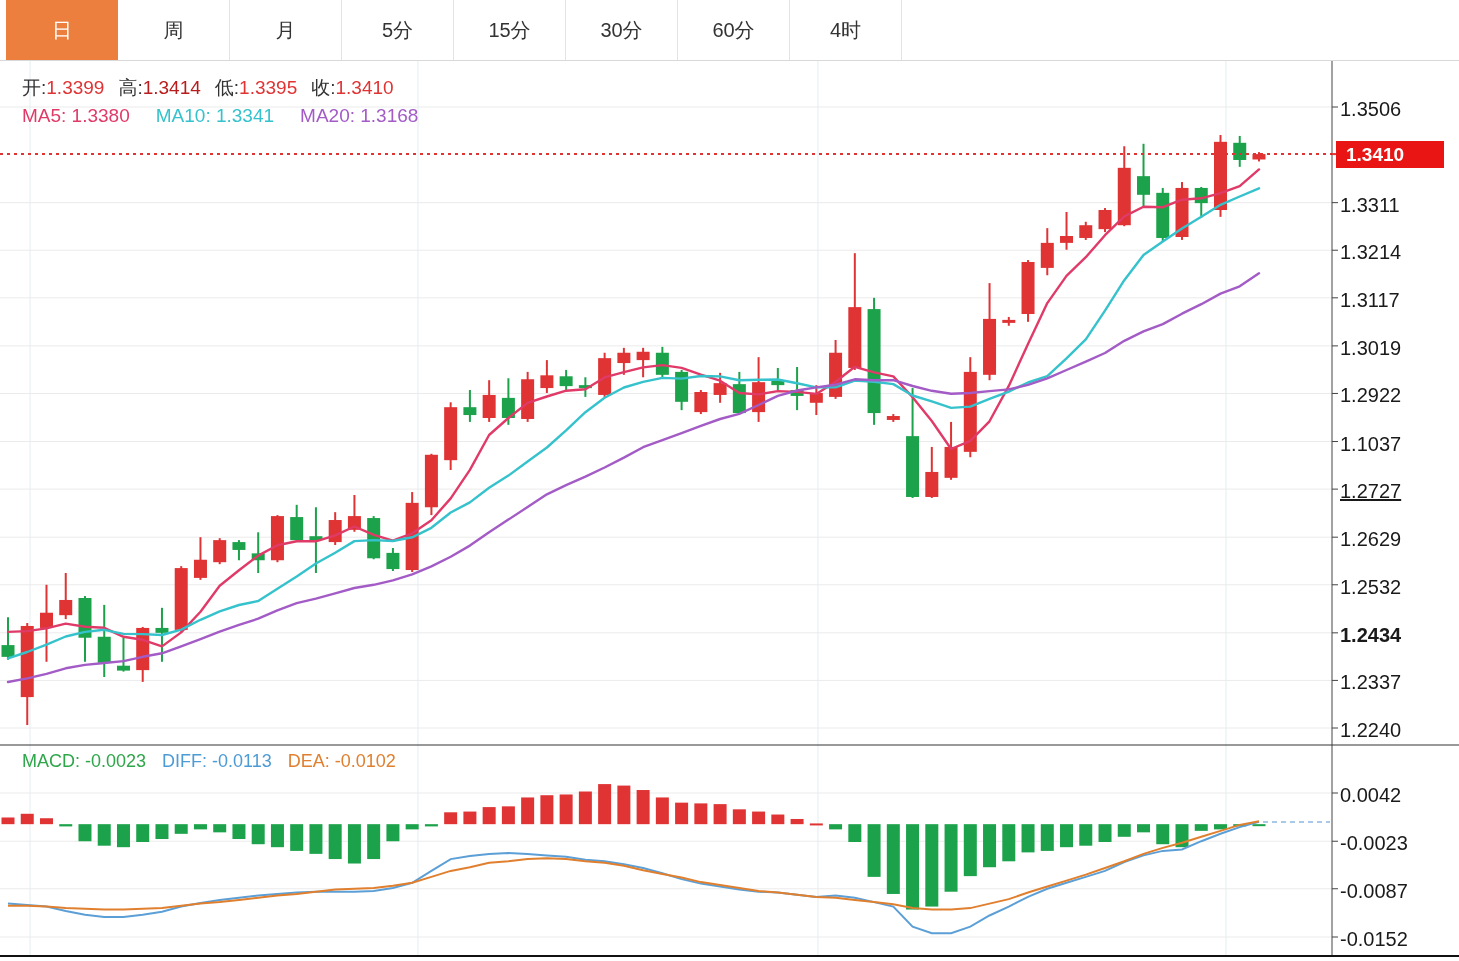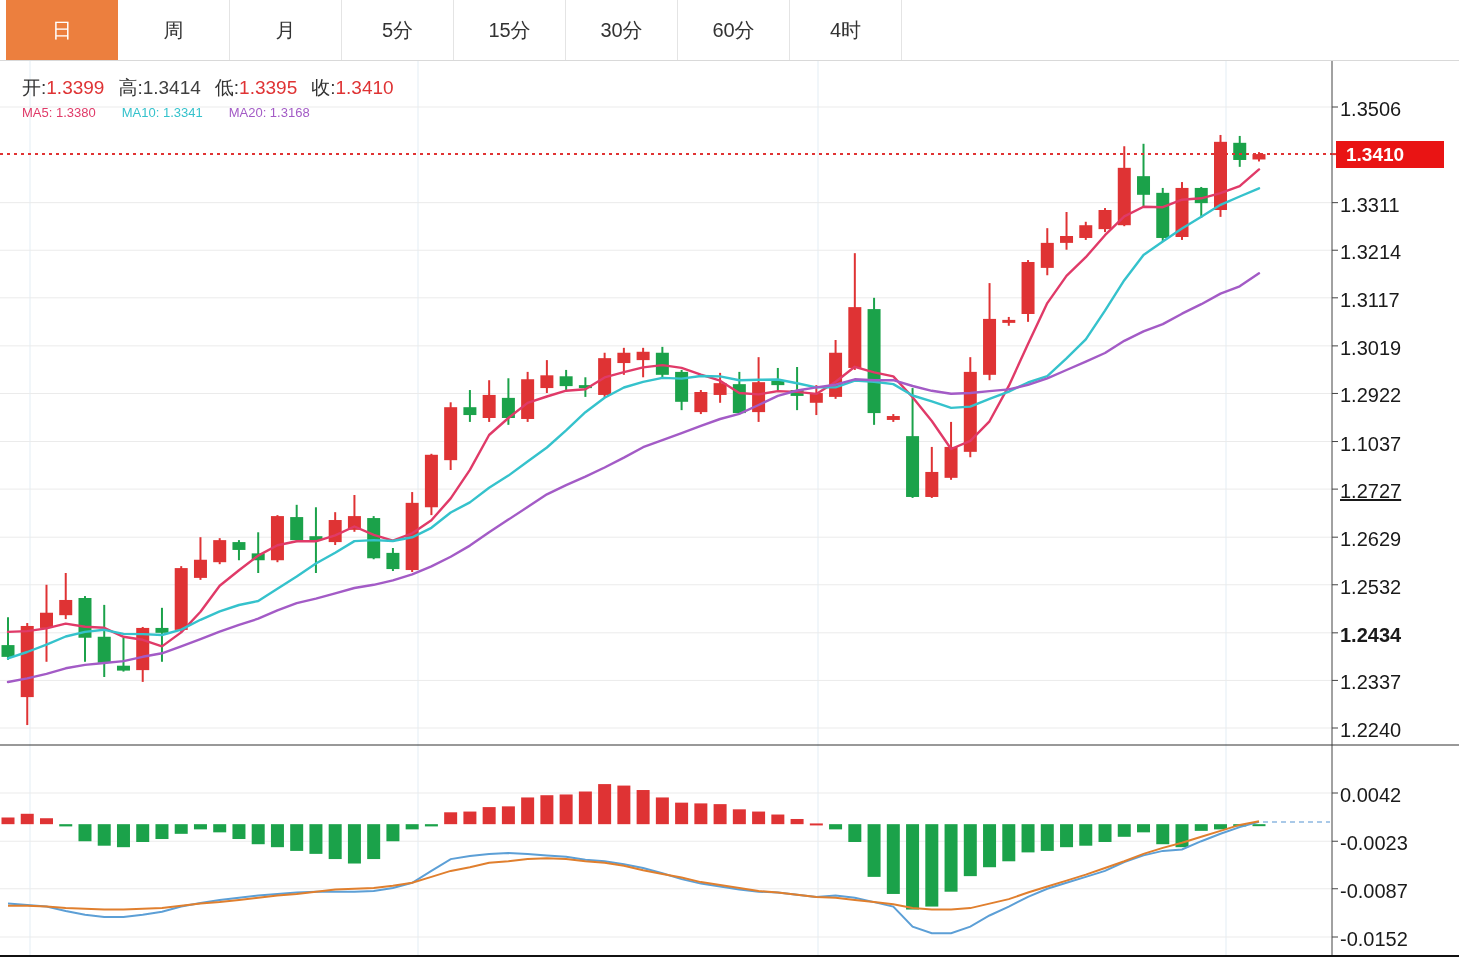--- a/index.html
+++ b/index.html
@@ -16,21 +16,21 @@
   .tab.active{background:#EC7F3E;color:#fff;border-right:none;}
 
   
   #chart-svg{position:absolute;left:0;top:0;}
 
   
   .hdr{position:absolute;left:22px;white-space:nowrap;z-index:4;}
   #ohlc-header{top:75px;font-size:19px;font-weight:500;}
   #ohlc-header .lbl{color:#333;}
   #ohlc-header .val{margin-right:14px;}
-  #ma-header{top:105px;font-size:13px;font-weight:500;}
+  #ma-header{top:105px;font-size:19px;font-weight:500;}
   #ma-header span{margin-right:26px;}
   #macd-header{top:751px;font-size:18px;font-weight:500;}
   #macd-header span{margin-right:16px;}
 
   .axis-label{position:absolute;left:1340px;font-size:20px;color:#1a1a1a;z-index:3;}
 
   #price-tag{position:absolute;left:1336px;width:108px;height:27px;
              color:#fff;font-size:19px;font-weight:bold;line-height:27px;
              padding-left:10px;box-sizing:border-box;z-index:4;}
 </style>
@@ -316,27 +316,30 @@
       <div class="tab">周</div>
       <div class="tab">月</div>
       <div class="tab">5分</div>
       <div class="tab">15分</div>
       <div class="tab">30分</div>
       <div class="tab">60分</div>
       <div class="tab">4时</div>
     </div>
 
   <div id="ohlc-header" class="hdr">
-    <span class="lbl">开:</span><span class="val" style="color: rgb(223, 51, 52);">1.3399</span><span class="lbl">高:</span><span class="val" style="color: #404040;">1.3414</span><span class="lbl">低:</span><span class="val" style="color: rgb(223, 51, 52); margin-top: 44px;">1.3395</span><span class="lbl">收:</span><span class="val" style="color: rgb(223, 51, 52);">1.3410</span>
+    <span class="lbl">开:</span><span class="val" style="color: rgb(223, 51, 52);">1.3399</span><span class="lbl">高:</span><span class="val" style="color: #b91c1c;">1.3414</span><span class="lbl">低:</span><span class="val" style="color: rgb(223, 51, 52); margin-top: 44px;">1.3395</span><span class="lbl">收:</span><span class="val" style="color: rgb(223, 51, 52);">1.3410</span>
   </div>
 
   <div id="ma-header" class="hdr">
     <span style="color: rgb(224, 58, 104);">MA5: 1.3380</span><span style="color: rgb(53, 194, 204);">MA10: 1.3341</span><span style="color: rgb(163, 91, 198);">MA20: 1.3168</span>
   </div>
 
+  <div id="macd-header" class="hdr">
+    <span style="color: rgb(47, 166, 74);">MACD: -0.0023</span><span style="color: rgb(77, 155, 213);">DIFF: -0.0113</span><span style="color: rgb(224, 127, 46);">DEA: -0.0102</span>
+  </div>
 
   <div id="price-tag" style="background: rgb(233, 20, 20); top: 141.09px;">1.3410</div>
 
   <div id="axis-labels">
       <div class="axis-label" style="top: 98px;">1.3506</div>
       <div class="axis-label" style="top: 193.652px;">1.3311</div>
       <div class="axis-label" style="top: 241.232px;">1.3214</div>
       <div class="axis-label" style="top: 288.813px;">1.3117</div>
       <div class="axis-label" style="top: 336.884px;">1.3019</div>
       <div class="axis-label" style="top: 384.464px;">1.2922</div>

